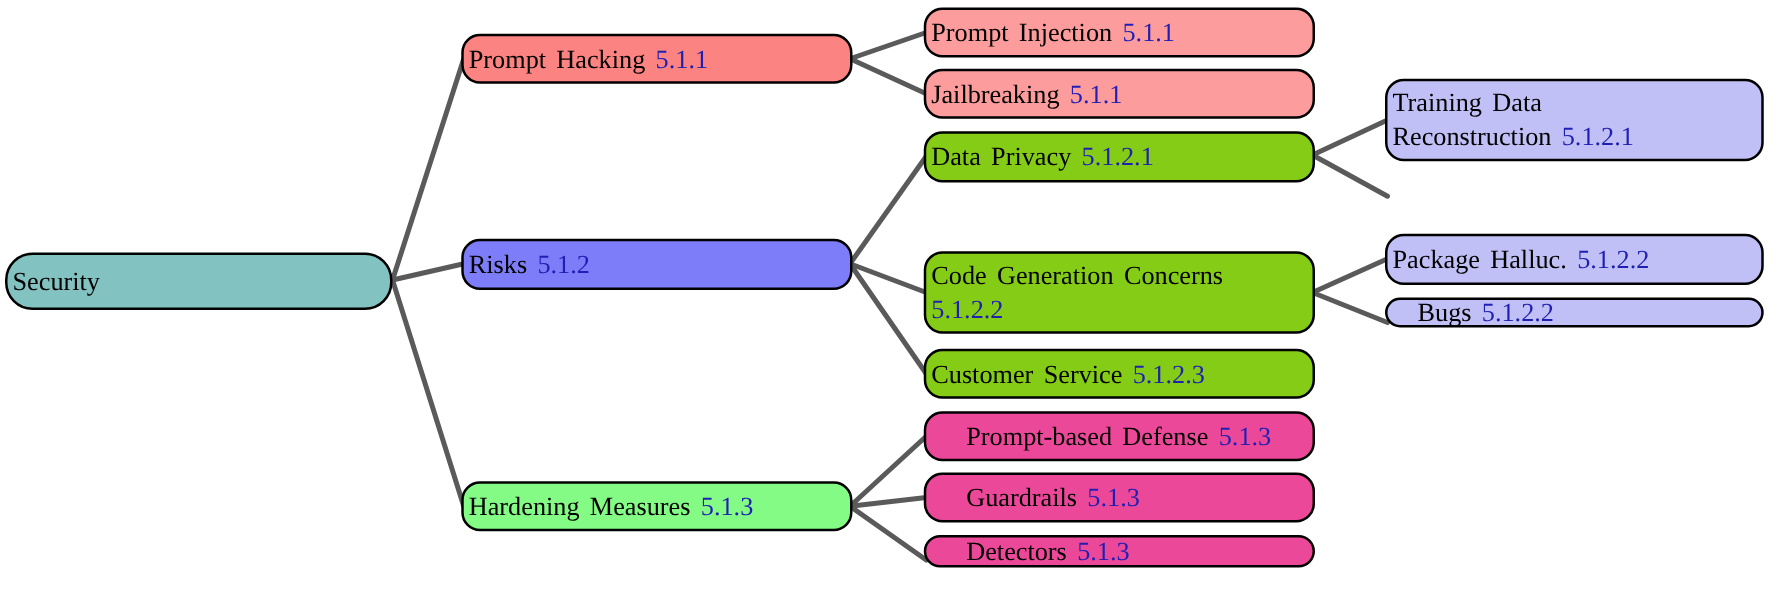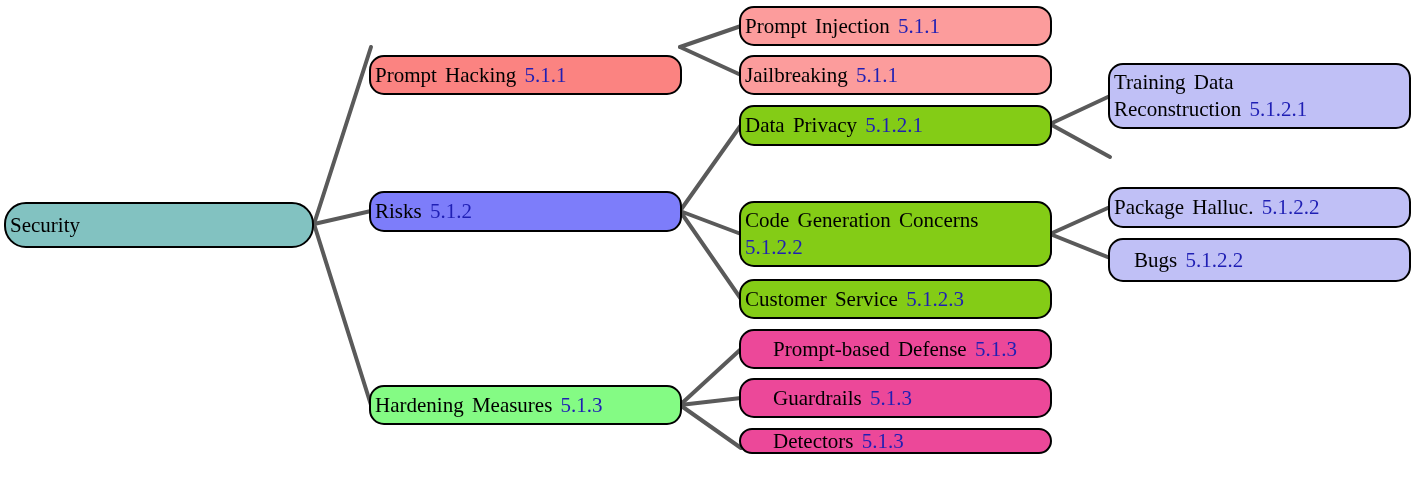--- a/index.html
+++ b/index.html
@@ -71,21 +71,21 @@
     <line x1="1050" y1="124" x2="1110" y2="96"></line>
     <line x1="1050" y1="124" x2="1110" y2="157"></line>
     <line x1="1050" y1="234" x2="1110" y2="207"></line>
     <line x1="1050" y1="234" x2="1110" y2="258"></line>
   </svg>
 
   <div class="node fill-root" style="left:4px; top:202px; width:310px; height:46px;border-radius:22px;">
     <div class="txt"><span class="label">Security</span></div>
   </div>
 
-  <div class="node fill-red2" style="left:369px; top:27px; width:313px; height:40px;margin-top:28px;">
+  <div class="node fill-red2" style="left:369px; top:27px; width:313px; height:40px;">
     <div class="txt"><span class="label">Prompt Hacking</span>
       <span class="ref">5.1.1</span></div>
   </div>
 
   <div class="node fill-blue2" style="left:369px; top:191px; width:313px; height:41px;">
     <div class="txt"><span class="label">Risks</span>
       <span class="ref">5.1.2</span></div>
   </div>
 
   <div class="node fill-green2" style="left:369px; top:385px; width:313px; height:40px;">
@@ -138,18 +138,18 @@
 Reconstruction</span>
       <span class="ref">5.1.2.1</span></div>
   </div>
 
 
   <div class="node fill-blue4" style="left:1108px; top:187px; width:303px; height:41px;">
     <div class="txt"><span class="label">Package Halluc.</span>
       <span class="ref">5.1.2.2</span></div>
   </div>
 
-  <div class="node fill-blue4" style="left:1108px; top:238px; width:303px; height:44px;padding-left:24px;">
+  <div class="node fill-blue4" style="left:1108px; top:238px; width:303px; height:24px;padding-left:24px;">
     <div class="txt"><span class="label">Bugs</span>
       <span class="ref">5.1.2.2</span></div>
   </div>
 
 </div>
 
 </body></html>

